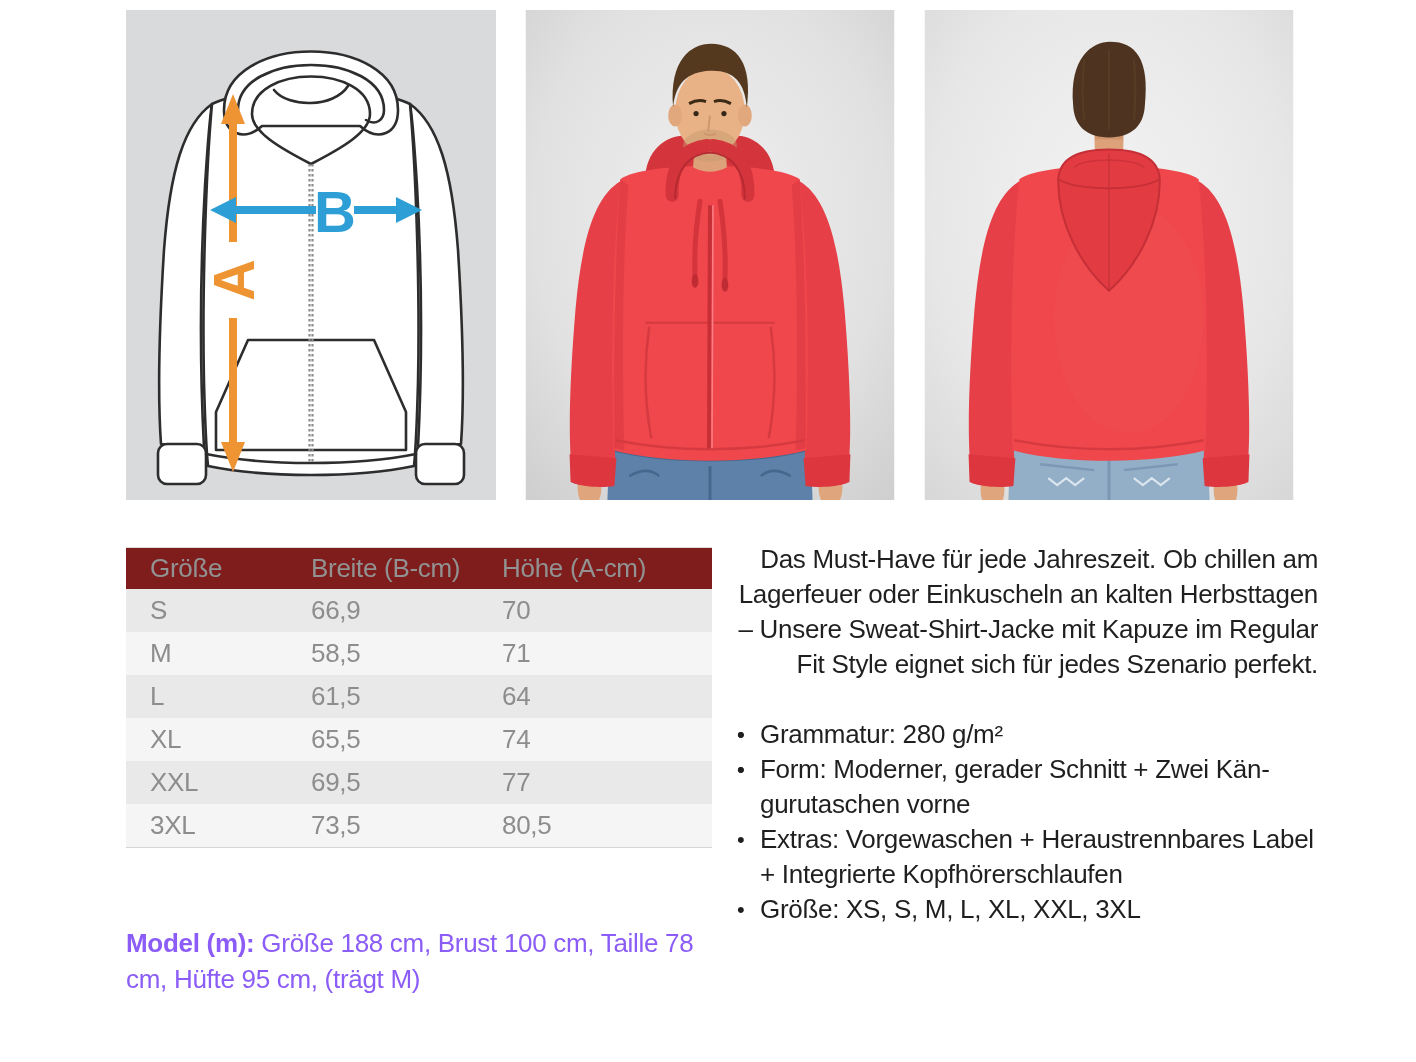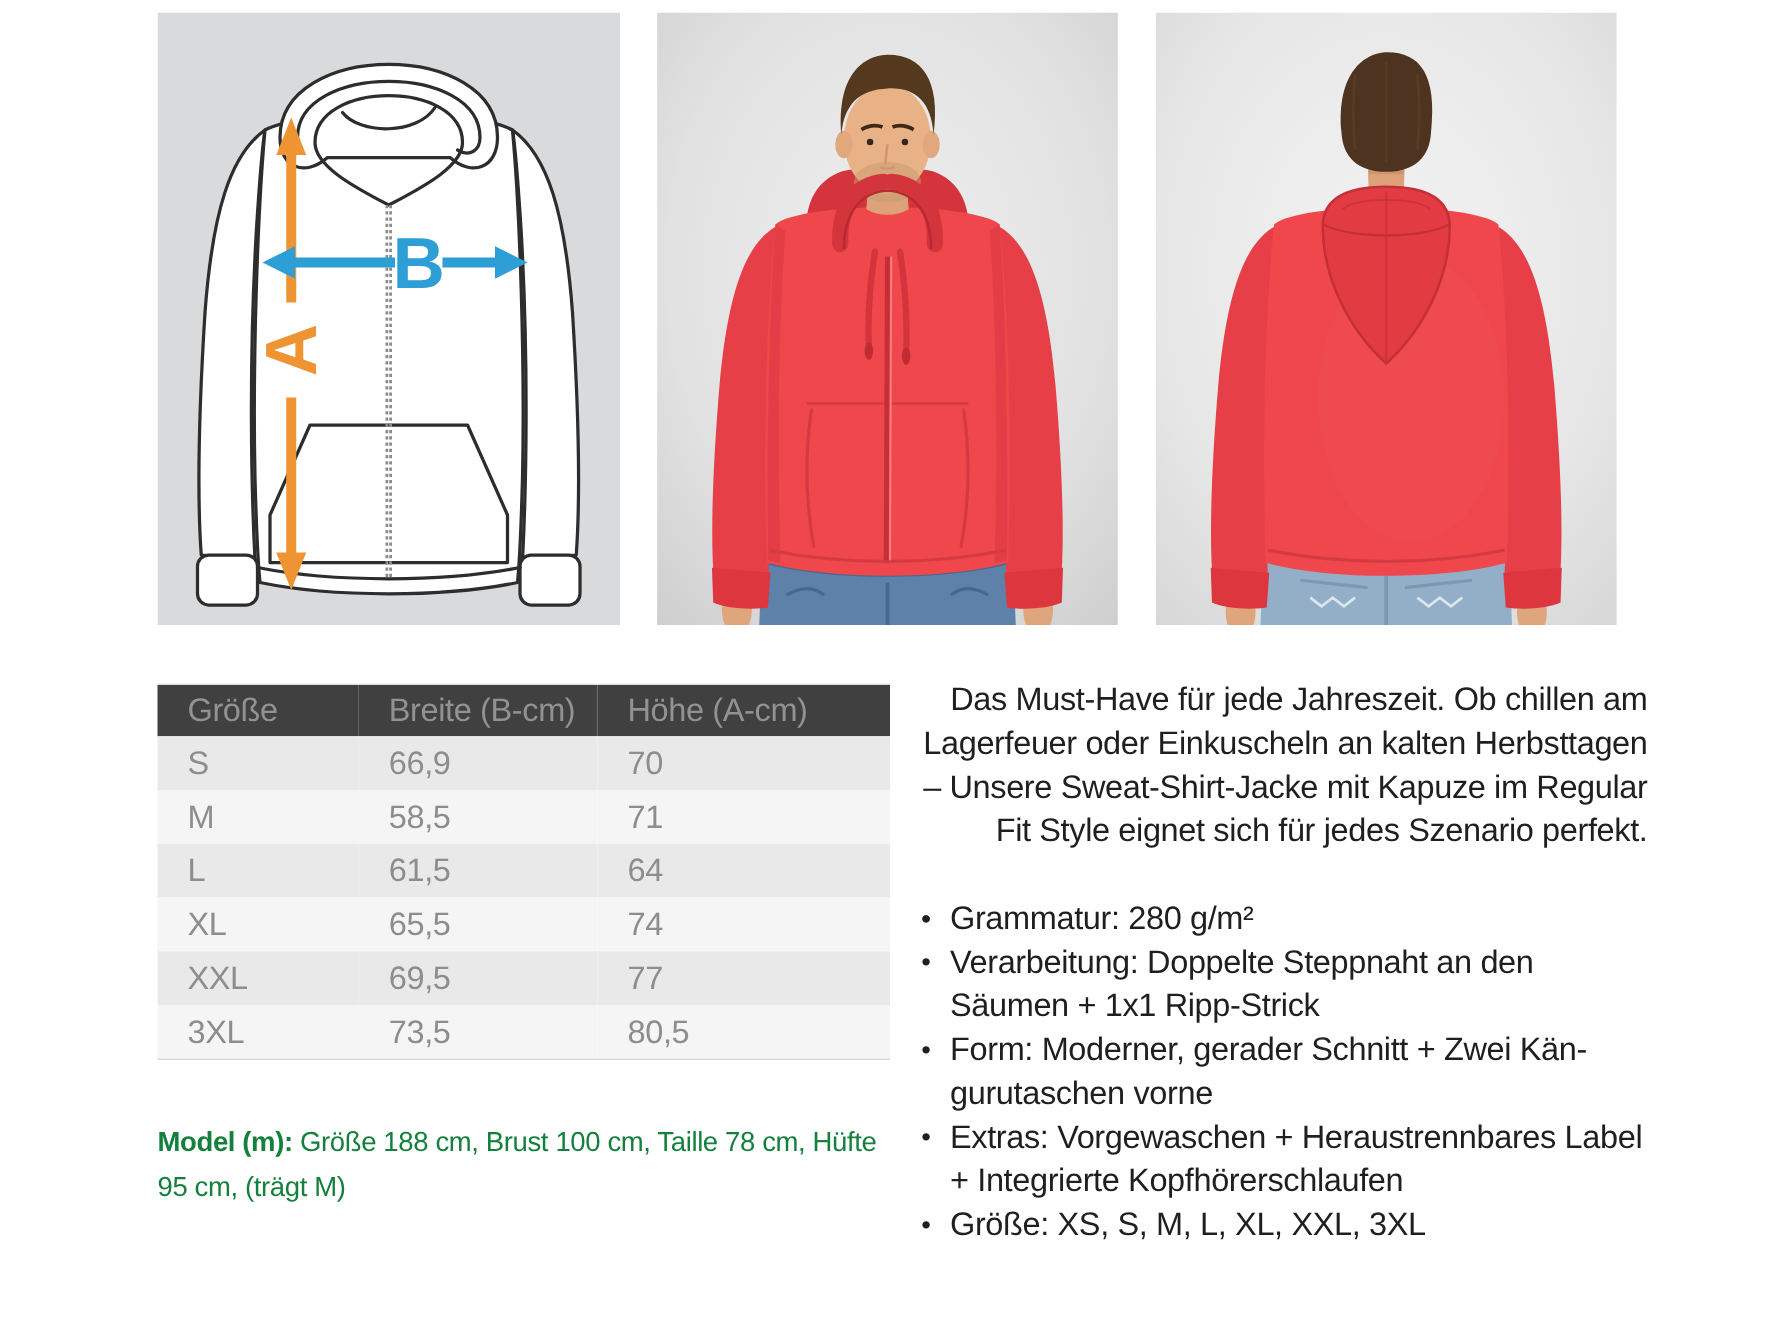--- a/index.html
+++ b/index.html
@@ -5,27 +5,27 @@
   html,body{margin:0;padding:0;background:#ffffff;}
   .page{position:relative;width:1416px;height:1062px;background:#ffffff;overflow:hidden;
         font-family:"Liberation Sans",sans-serif;color:#1f1f1f;}
   .media-row{position:absolute;left:126px;top:10px;display:flex;gap:29px;}
   .panel{width:370px;height:490px;}
   .panel svg{display:block;width:100%;height:100%;}
 
   .size-block{position:absolute;left:126px;top:547px;width:600px;}
   table.sizes{border-collapse:collapse;width:586px;font-size:26px;letter-spacing:-0.3px;
               color:#8d8d8d;border-top:1px solid #dcdcdc;border-bottom:1px solid #d6d6d6;}
-  table.sizes th{font-weight:400;text-align:left;height:41px;padding:0 0 0 24px;background:#404040;color:#929292;}
+  table.sizes th{font-weight:400;text-align:left;height:41px;padding:0 0 0 24px;background:#7f1d1d;color:#929292;}
   table.sizes td{height:43px;padding:0 0 0 24px;}
   tr.row-odd td{background:#e9e9e9;}
   tr.row-even td{background:#f5f5f5;}
 
   .tolerance{margin-top:15px;font-size:26px;letter-spacing:-0.3px;color:#1f1f1f;white-space:nowrap;}
-  .model{margin-top:48px;width:600px;font-size:22px;letter-spacing:-0.3px;line-height:36px;color:#15803d;}
+  .model{margin-top:77px;width:600px;font-size:26px;letter-spacing:-0.3px;line-height:36px;color:#8b5cf6;}
   .model .lbl{font-weight:700;}
 
   .desc-col{position:absolute;left:733px;top:542px;width:585px;font-size:26px;
             letter-spacing:-0.3px;line-height:35px;color:#1f1f1f;}
   .desc-col p{margin:0 0 35px 0;text-align:right;}
   .desc-col ul{list-style:none;margin:0;padding:0;}
   .desc-col li{position:relative;padding-left:27px;}
   .desc-col li .dot{position:absolute;left:4px;top:0;font-size:22px;}
 </style>
 </head>
@@ -236,20 +236,20 @@
 
 
     <div class="model"><span class="lbl">Model (m):</span><span> Größe 188 cm, Brust 100 cm, Taille 78 cm, Hüfte 95 cm, (trägt M)</span></div>
   </div>
 
   <div class="desc-col">
     <p>Das Must-Have für jede Jahreszeit. Ob chillen am Lagerfeuer oder Einkuscheln an kalten Herbsttagen – Unsere Sweat-Shirt-Jacke mit Kapuze im Regular Fit Style eignet sich für jedes Szenario perfekt.</p>
     <ul>
       <li><span class="dot">•</span></li>
       <li><span class="dot">•</span><span>Grammatur: 280 g/m²</span></li>
-      <li><span class="dot">•</span><span>Verarbeitung: Doppelte Steppnaht an den Säumen + 1x1 Ripp-Strick</span></li>
+      <li><span class="dot">•</span></li>
       <li><span class="dot">•</span><span>Form: Moderner, gerader Schnitt + Zwei Kän­gurutaschen vorne</span></li>
       <li><span class="dot">•</span><span>Extras: Vorgewaschen + Heraustrennbares Label + Integrierte Kopfhörerschlaufen</span></li>
       <li><span class="dot">•</span><span>Größe:  XS, S, M, L, XL, XXL, 3XL</span></li>
     </ul>
   </div>
 
 </div>
 
 </body></html>

